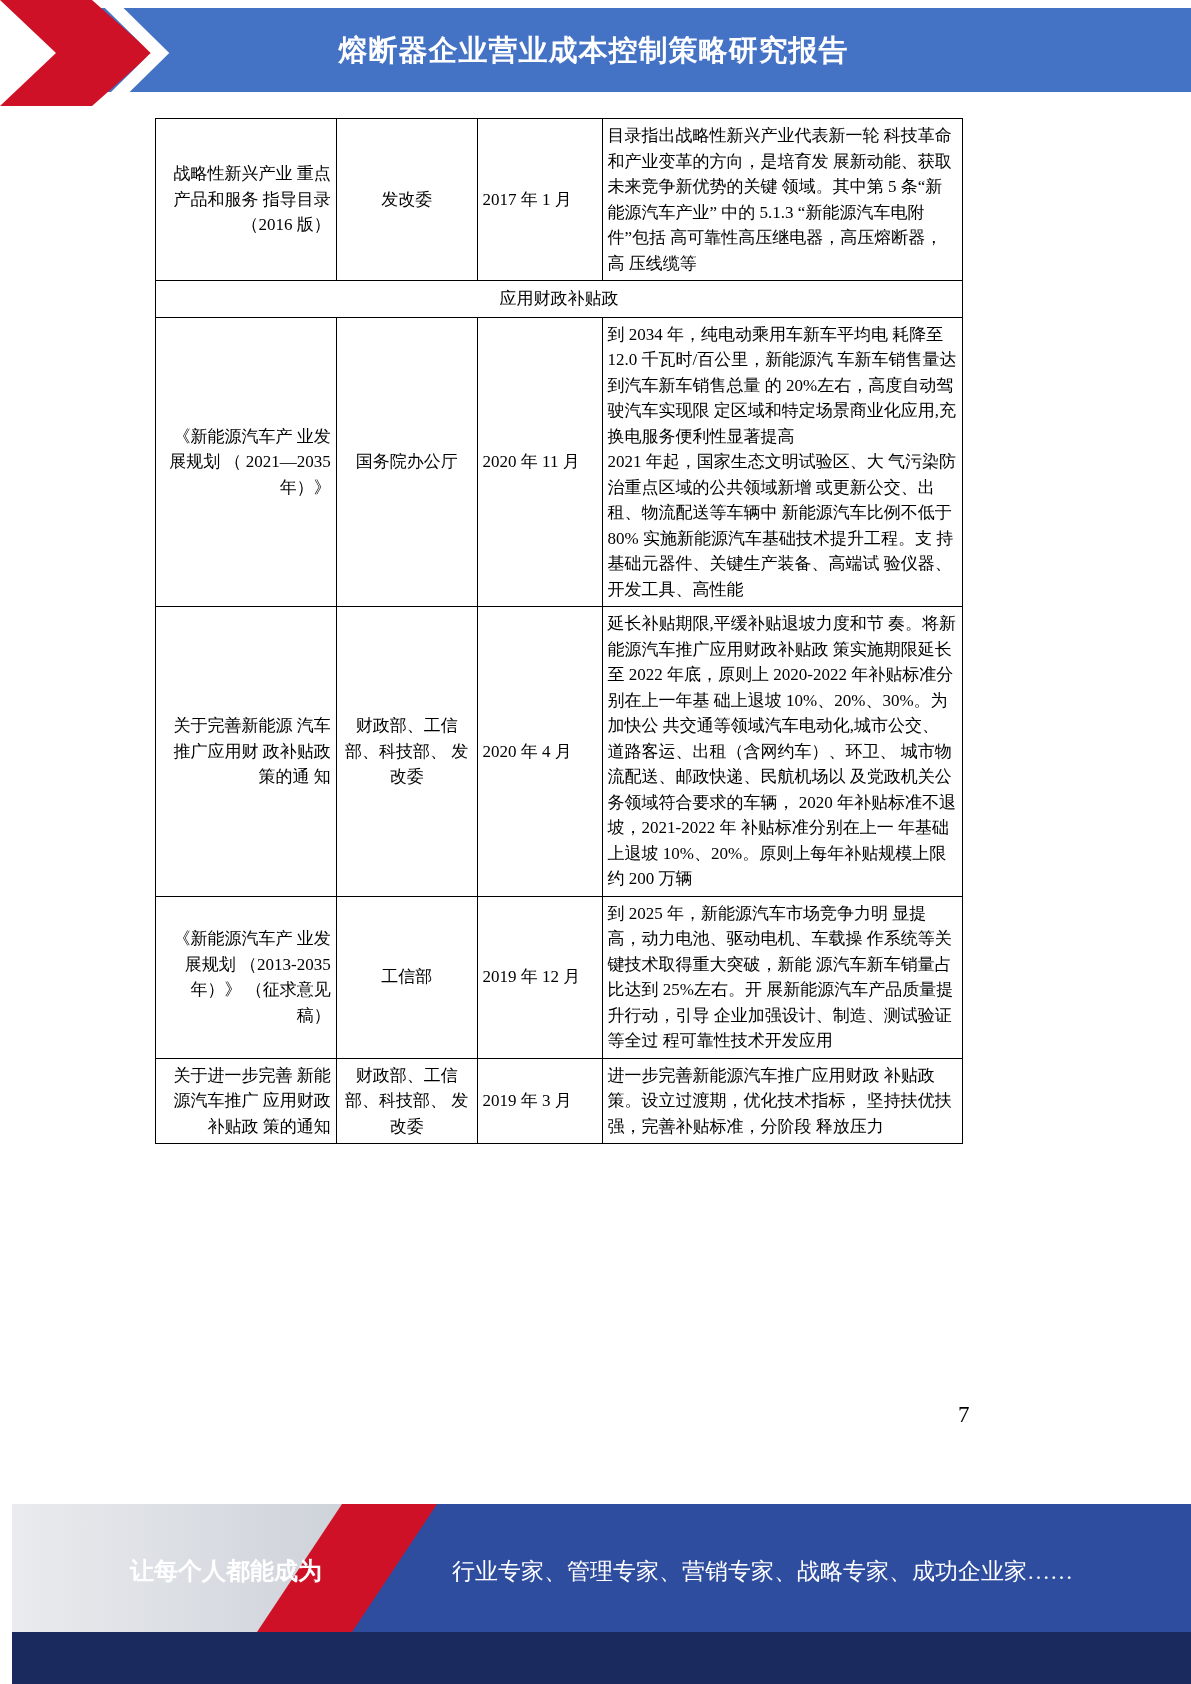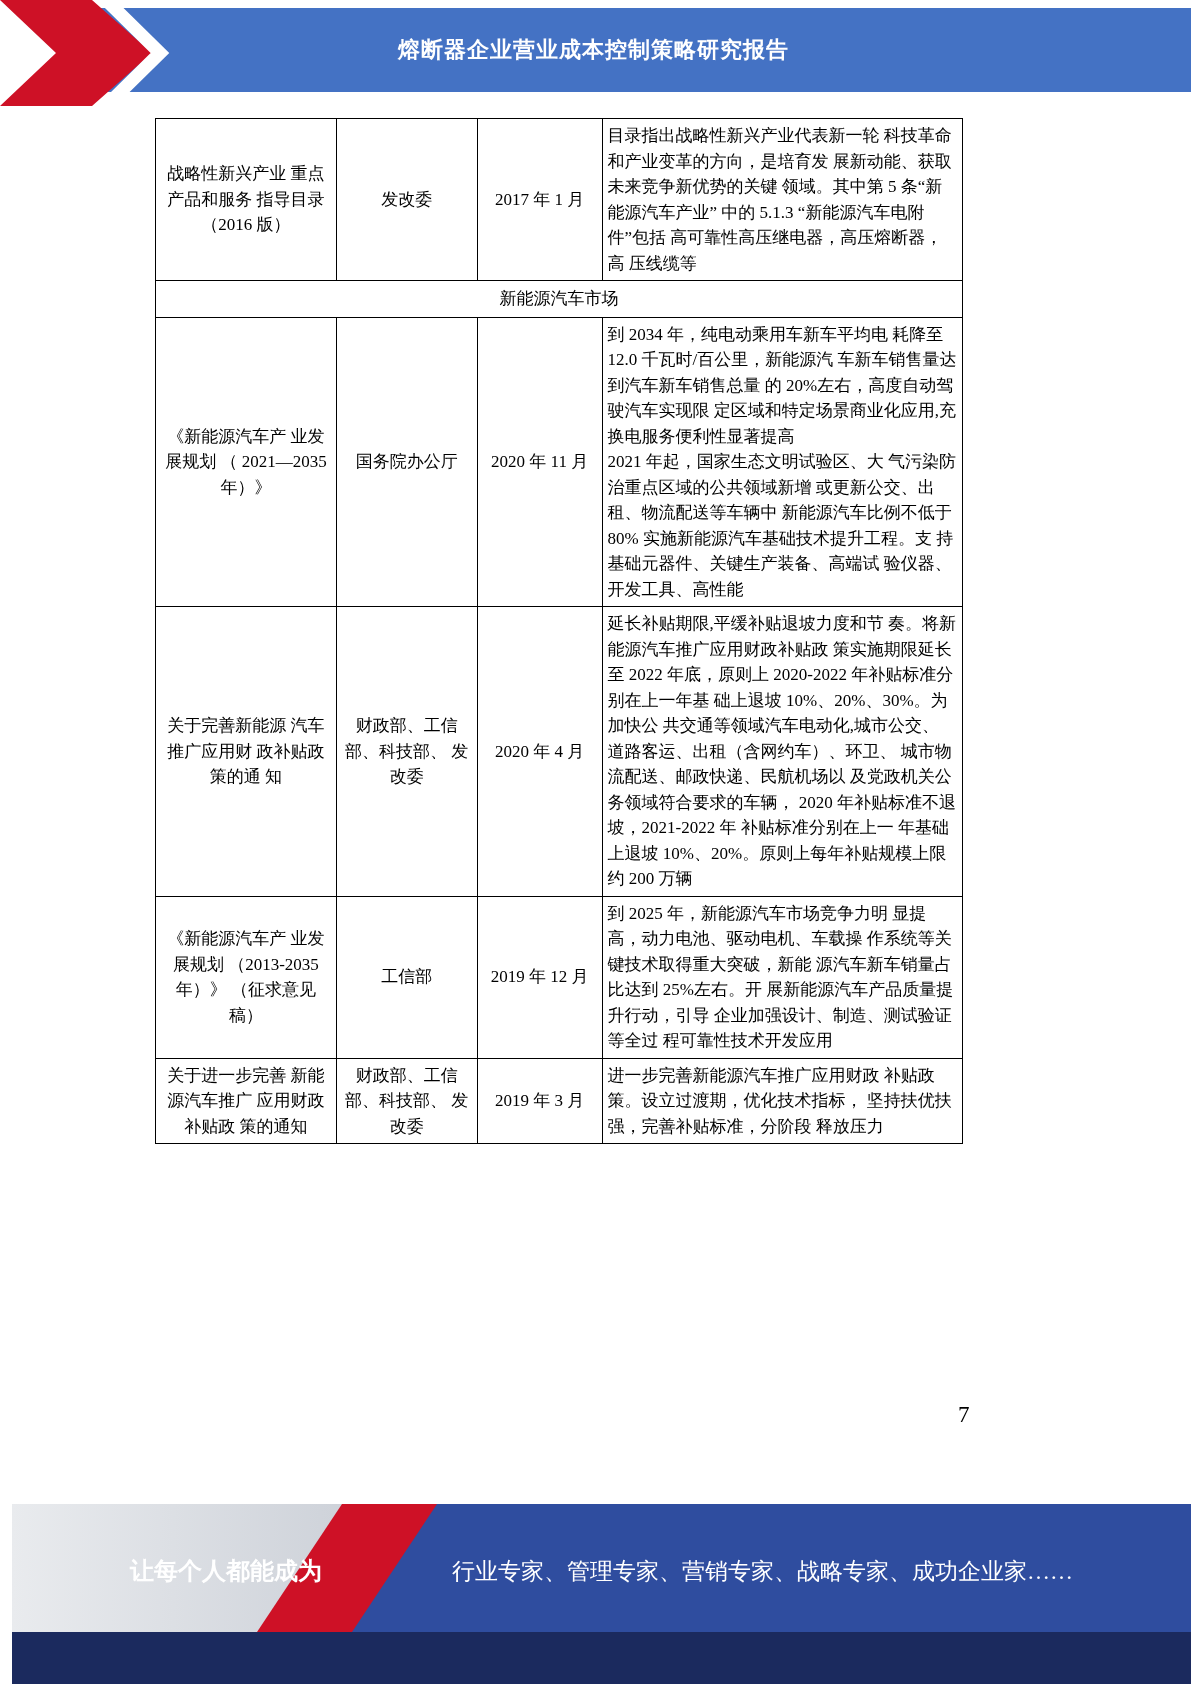--- a/index.html
+++ b/index.html
@@ -12,35 +12,35 @@
   
   .header { position:absolute; top:0; left:0; width:1191px; height:106px; }
   .header-bar {
     position:absolute; left:58px; top:8px; right:0; height:84px;
     background:#4472C4;
   }
   .header-title {
     width:100%; height:84px; line-height:84px; text-align:center;
     padding-right:62px;
     color:#ffffff; font-family:"Liberation Sans","DejaVu Sans",sans-serif;
-    font-weight:bold; font-size:22px; letter-spacing:1px;
+    font-weight:bold; font-size:29px; letter-spacing:1px;
     white-space:nowrap;
   }
   .header-arrow { position:absolute; left:0; top:0; }
 
   
   .table-wrap { position:absolute; top:118px; left:155px; width:808px; }
   table.policy { border-collapse:collapse; width:100%; font-size:17px; }
   table.policy td {
     border:1px solid #000; padding:4px 5px; line-height:1.5;
     vertical-align:middle;
   }
-  td.c-name   { width:181px; text-align:center; }
+  td.c-name   { width:181px; text-align:right; }
   td.c-dept   { width:141px; text-align:center;font-family:Liberation Serif, serif; }
-  td.c-date   { width:125px; text-align:center; white-space:nowrap; }
+  td.c-date   { width:125px; text-align:left; white-space:nowrap; }
   td.c-content{ width:361px; text-align:left; white-space:pre-line; }
   tr.section-row td { text-align:center; padding:5px; }
 
   
   .page-number {
     position:absolute; left:958px; top:1402px;
     font-size:23px; color:#000;
   }
 
   
@@ -62,21 +62,21 @@
 <div class="table-wrap">
   <table class="policy">
     <tbody>
       <tr>
         <td class="c-name">战略性新兴产业 重点产品和服务 指导目录（2016 版）</td>
         <td class="c-dept">发改委</td>
         <td class="c-date">2017 年 1 月</td>
         <td class="c-content">目录指出战略性新兴产业代表新一轮 科技革命和产业变革的方向，是培育发 展新动能、获取未来竞争新优势的关键 领域。其中第 5 条“新能源汽车产业” 中的 5.1.3 “新能源汽车电附件”包括 高可靠性高压继电器，高压熔断器，高 压线缆等</td>
       </tr>
       <tr class="section-row">
-        <td colspan="4">新能源汽车市场</td>
+        <td colspan="4">应用财政补贴政</td>
       </tr>
       <tr>
         <td class="c-name">《新能源汽车产 业发展规划 （ 2021—2035 年）》</td>
         <td class="c-dept">国务院办公厅</td>
         <td class="c-date">2020 年 11 月</td>
         <td class="c-content">到 2034 年，纯电动乘用车新车平均电 耗降至 12.0 千瓦时/百公里，新能源汽 车新车销售量达到汽车新车销售总量 的 20%左右，高度自动驾驶汽车实现限 定区域和特定场景商业化应用,充换电服务便利性显著提高
 2021 年起，国家生态文明试验区、大 气污染防治重点区域的公共领域新增 或更新公交、出租、物流配送等车辆中 新能源汽车比例不低于 80% 实施新能源汽车基础技术提升工程。支 持基础元器件、关键生产装备、高端试 验仪器、开发工具、高性能</td>
       </tr>
       <tr>
         <td class="c-name">关于完善新能源 汽车推广应用财 政补贴政策的通 知</td>

